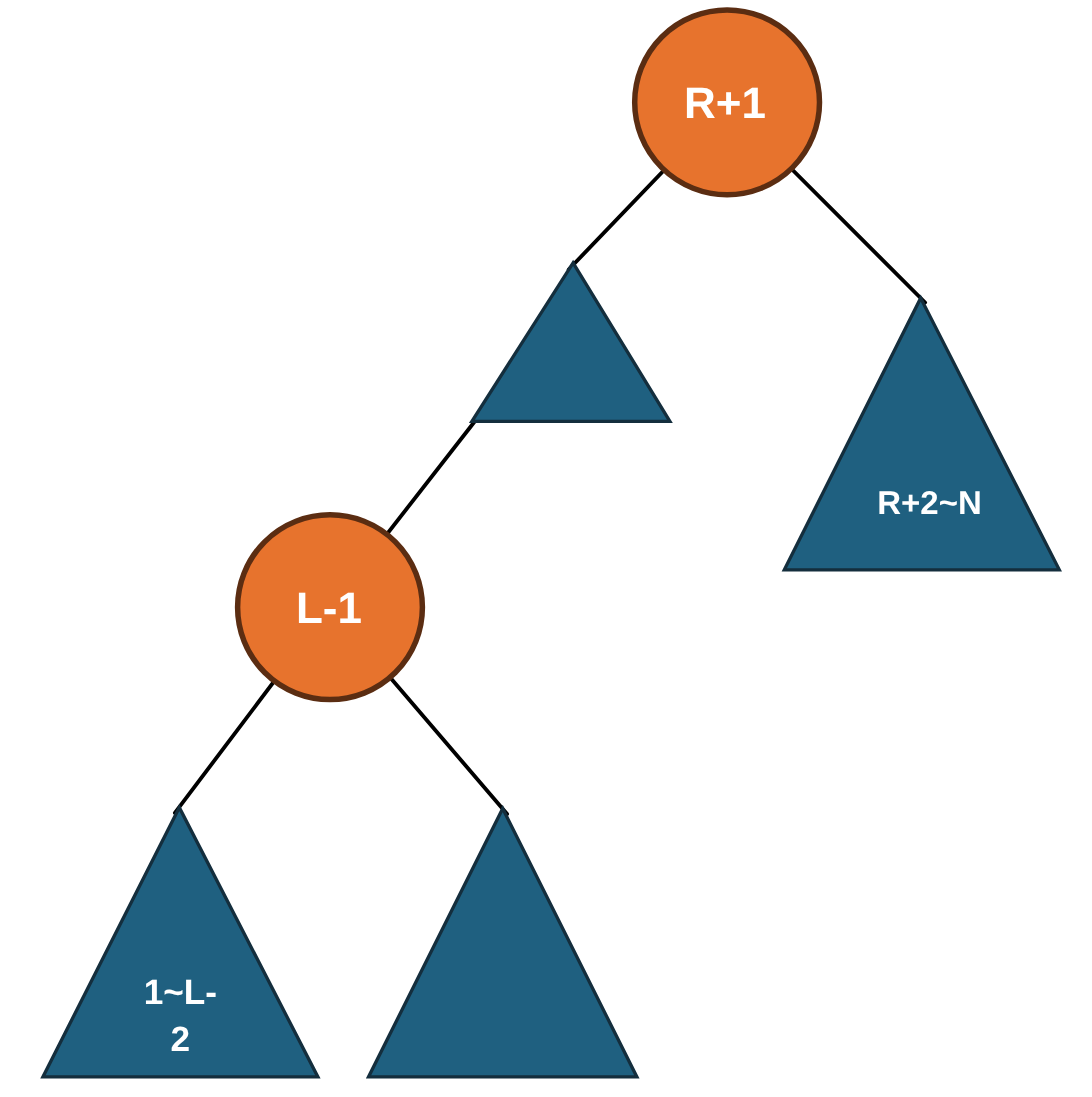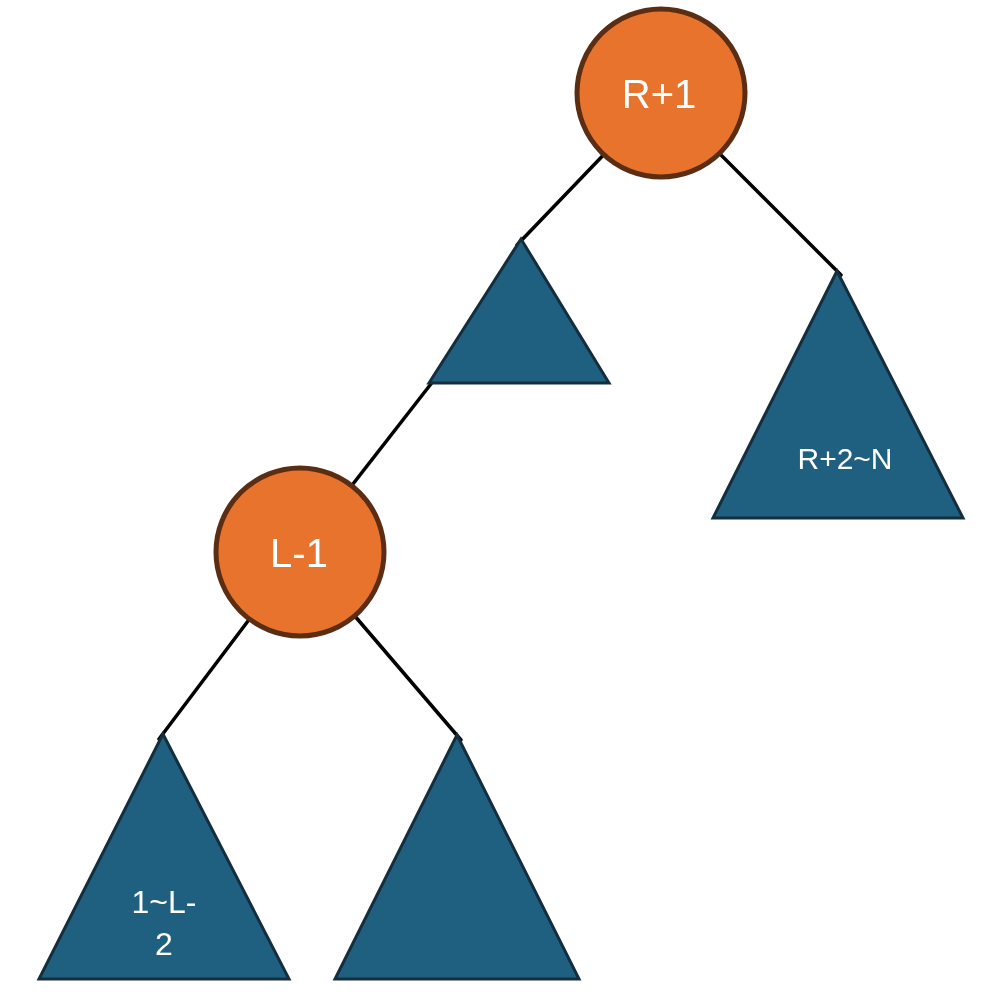--- a/index.html
+++ b/index.html
@@ -8,20 +8,21 @@
     background: var(--background, #ffffff);
     width: 993px;
     height: 997px;
     overflow: hidden;
   }
   .diagram-stage {
     position: relative;
     width: 993px;
     height: 997px;
     background: var(--background, #ffffff);
+    font-weight: bold;
   }
   svg { display: block; }
   .edge {
     stroke: var(--edge_stroke, #000000);
     stroke-width: 3.5;
     stroke-linecap: round;
     fill: none;
   }
   .subtree-triangle {
     fill: var(--triangle_fill, #1F6080);

